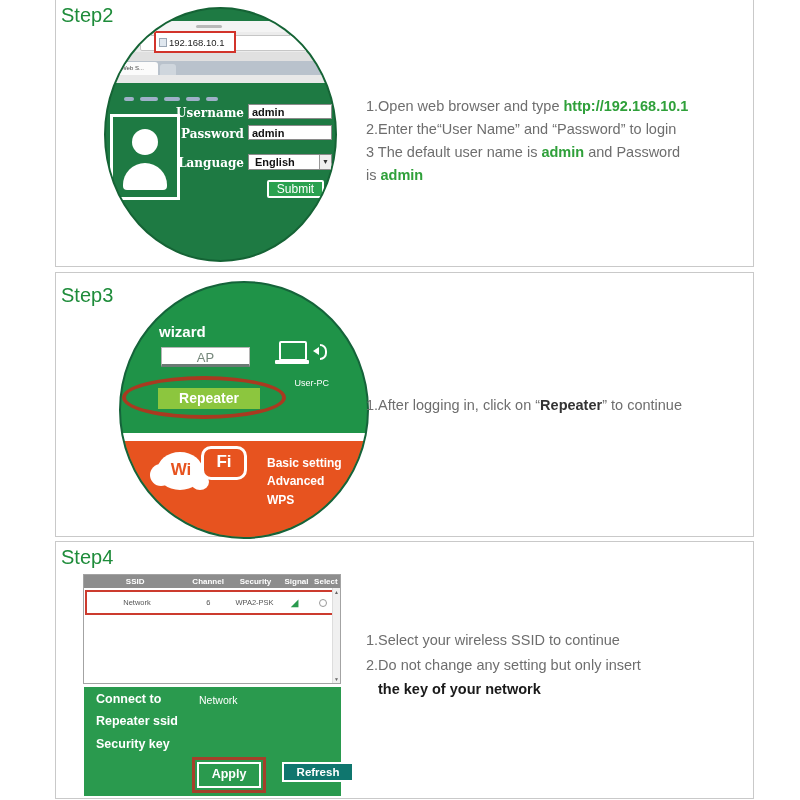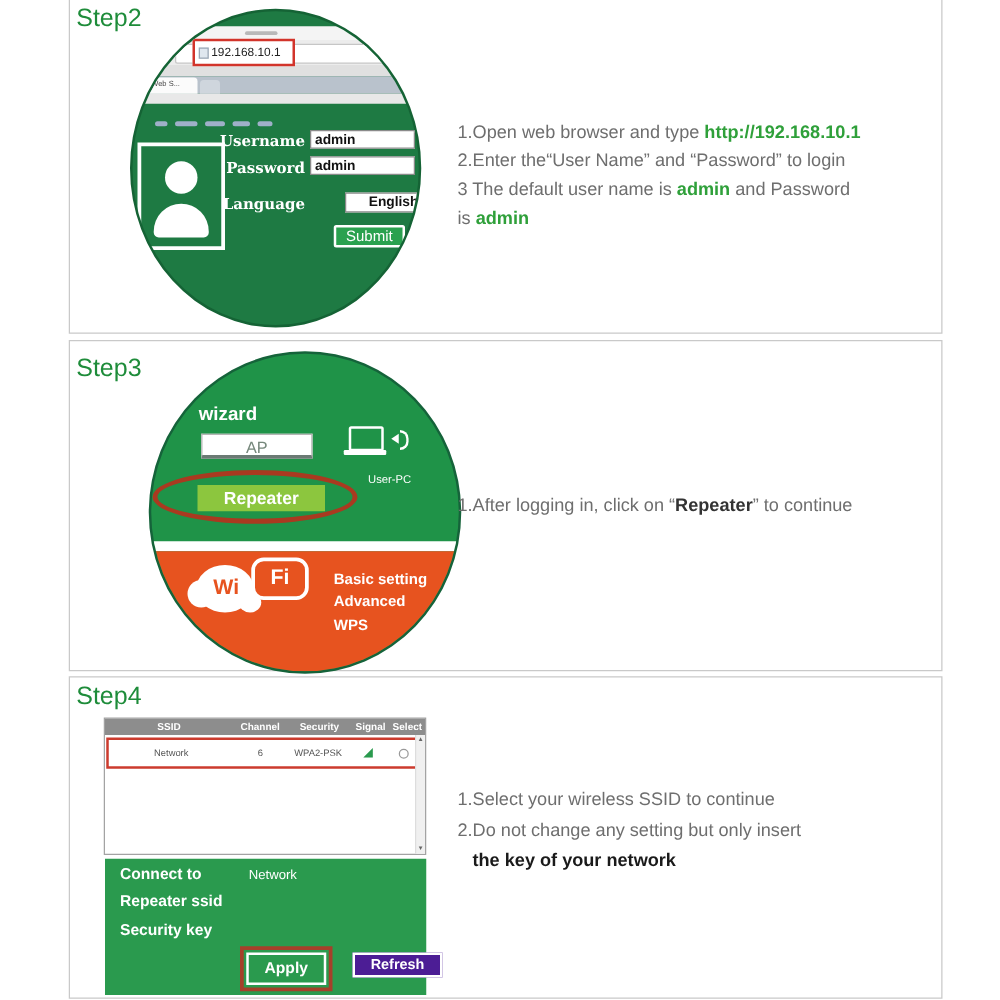--- a/index.html
+++ b/index.html
@@ -39,21 +39,21 @@
   #avatar{position:absolute;left:4px;top:105px;width:64px;height:80px;border:3px solid #fff;}
   #av-head{position:absolute;left:50%;top:12px;margin-left:-13px;width:26px;height:26px;border-radius:50%;background:#fff;}
   #av-body{position:absolute;left:50%;bottom:7px;margin-left:-22px;width:44px;height:27px;background:#fff;border-radius:22px 22px 4px 4px;}
   
   .login-label{position:absolute;width:72px;left:66px;text-align:right;color:#fff;
                font-family:"DejaVu Serif", serif;font-weight:bold;font-size:12px;}
   .field{position:absolute;left:142px;width:84px;height:15px;background:#fff;border:1px solid #8a8a8a;
          font-family:"Liberation Sans", sans-serif;font-size:11px;font-weight:bold;color:#111;
          padding:0 0 0 3px;box-sizing:border-box;}
   #lang-field{position:absolute;left:142px;width:84px;height:16px;background:#fff;border:1px solid #8a8a8a;
-         font-size:11px;font-weight:bold;color:#111;box-sizing:border-box;line-height:14px;padding-left:18px;margin-left:28px;}
+         font-size:11px;font-weight:bold;color:#111;box-sizing:border-box;line-height:14px;padding-left:6px;}
   #lang-arrow{position:absolute;right:0;top:0;bottom:0;width:11px;border-left:1px solid #999;background:#efefef;
          font-size:7px;line-height:14px;text-align:center;color:#333;}
   #submit-btn{position:absolute;left:161px;top:171px;width:57px;height:18px;background:#2aa14f;
          border:2px solid #fff;border-radius:2px;color:#fff;font-size:12px;line-height:14px;text-align:center;box-sizing:border-box;}
 
   
   #circle3{position:absolute;left:63px;top:8px;width:246px;height:254px;border-radius:50%;
            background:#1f9348;border:2px solid #15633a;overflow:hidden;}
   #whiteband{position:absolute;left:0;right:0;top:150px;height:8px;background:#fff;}
   #orange{position:absolute;left:0;right:0;top:158px;bottom:0;background:#e7531f;}
@@ -104,21 +104,21 @@
   #connect-value{position:absolute;left:115px;top:7px;color:#fff;font-size:10.5px;}
   .red-input{position:absolute;left:112px;width:143px;height:18px;border:3px solid #a5402a;background:#fff;
              font-family:"Liberation Sans", sans-serif;font-size:11px;color:#222;padding:0 0 0 3px;box-sizing:content-box;}
   .red-input input{border:none;width:100%;height:100%;font-size:11px;font-weight:bold;color:#222;padding:0;outline:none;
              font-family:"Liberation Sans", sans-serif;}
   #apply-outer{position:absolute;left:108px;top:70px;width:64px;height:26px;border:3px solid #a5402a;
              background:#2a9a4e;padding:2px;box-sizing:content-box;}
   #apply-btn{width:100%;height:100%;border:2px solid #fff;box-sizing:border-box;color:#fff;
              font-size:12.5px;font-weight:bold;text-align:center;line-height:20px;}
   #refresh-btn{position:absolute;left:198px;top:75px;width:72px;height:20px;border:2px solid #fff;
-             background:#4c1d95;color:#fff;font-size:11.5px;font-weight:bold;text-align:center;line-height:17px;box-sizing:border-box;}
+             background:#0f766e;color:#fff;font-size:11.5px;font-weight:bold;text-align:center;line-height:17px;box-sizing:border-box;}
   .bold-black{color:#1a1a1a;font-weight:bold;}
   .red-line{color:#e83a52;font-weight:bold;}
 </style>
 </head>
 <body>
 
 <div id="page">
 
   <div class="box" id="box1">
     <div class="step-heading" style="top:6px;">Step2</div>

